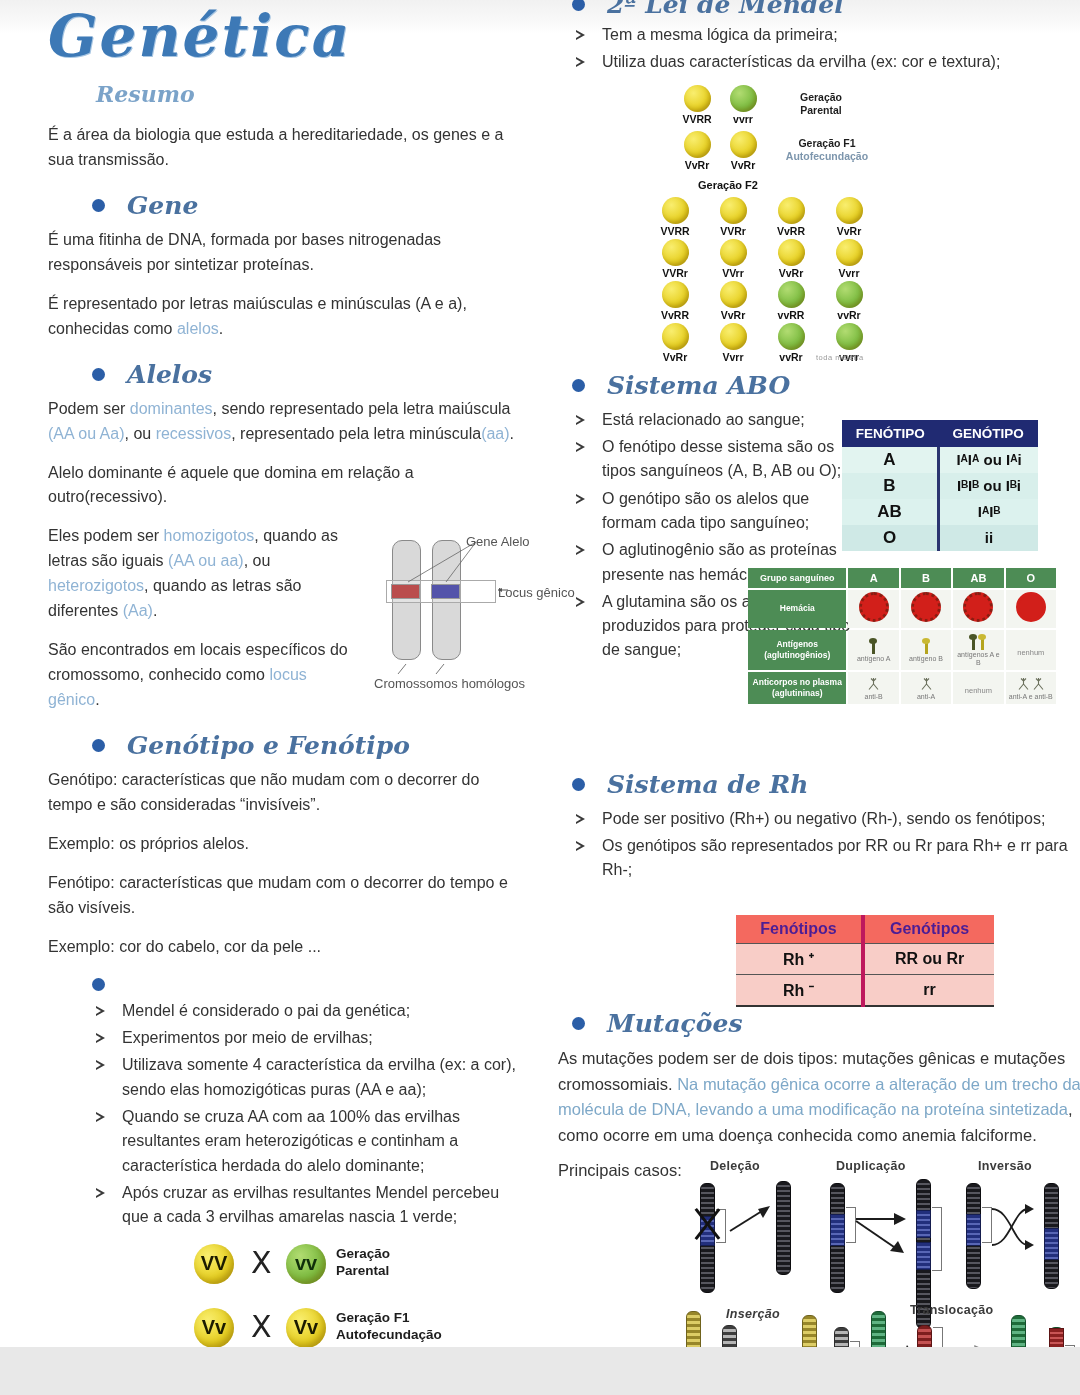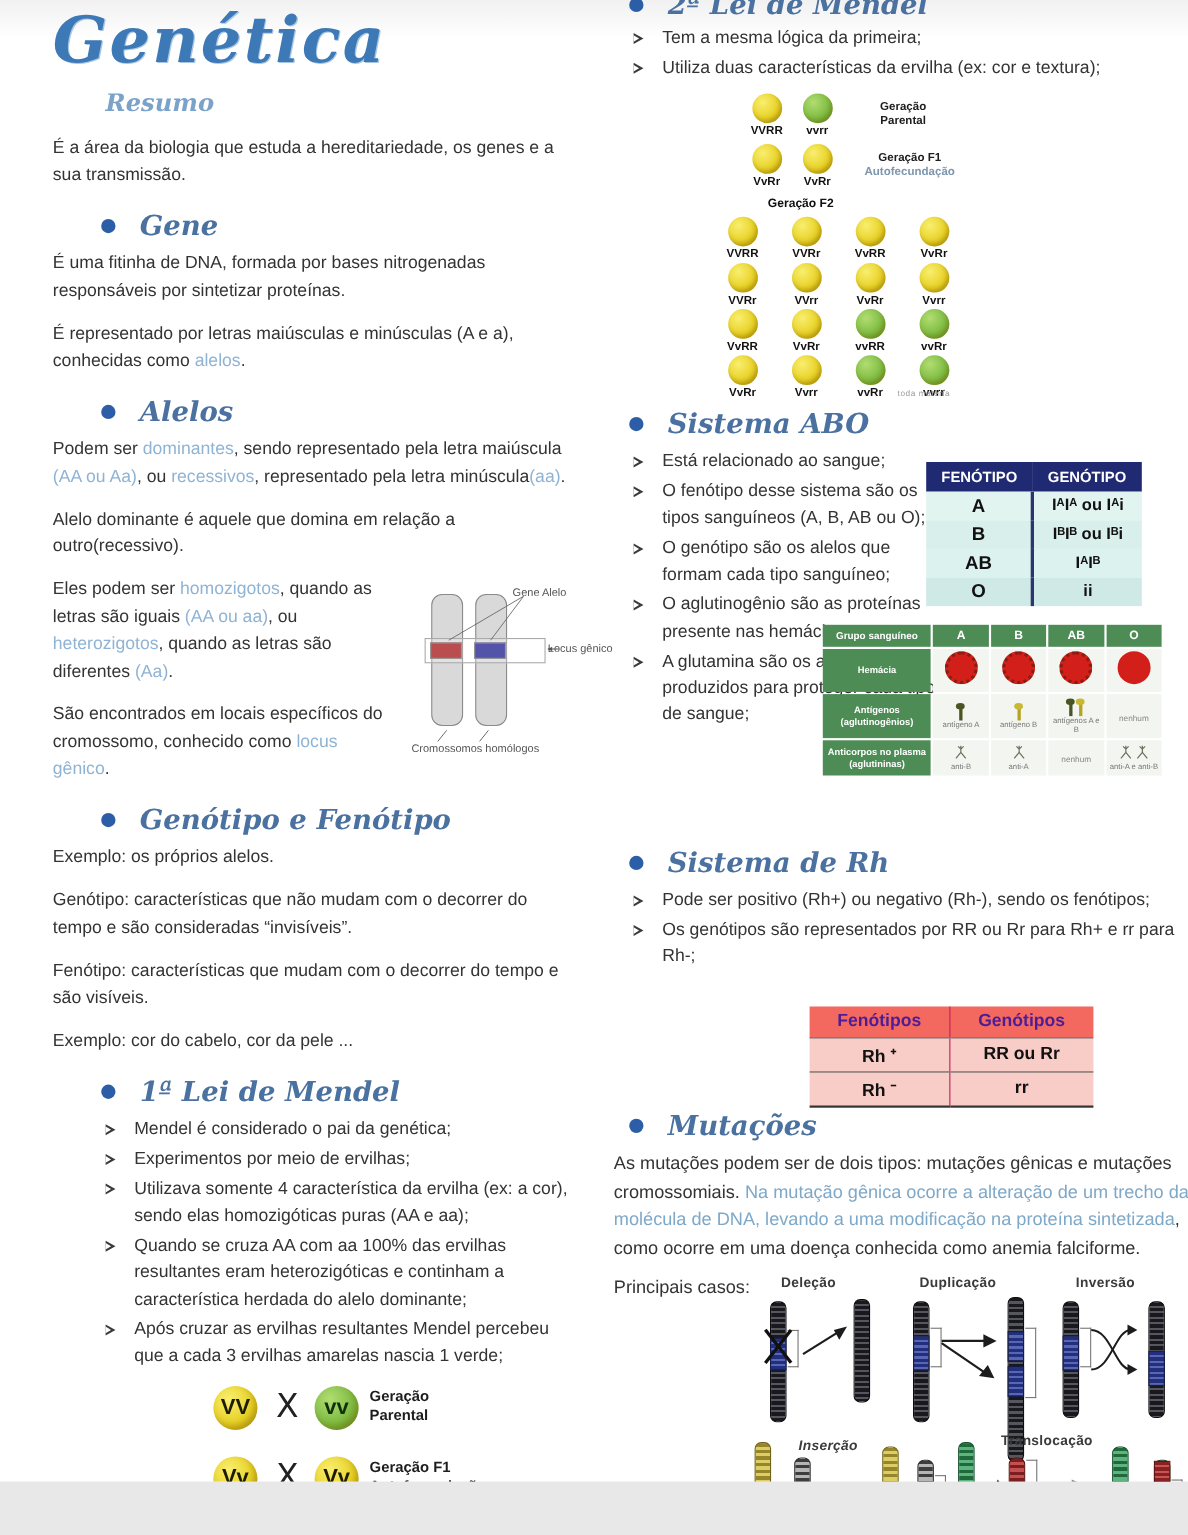--- a/index.html
+++ b/index.html
@@ -25,21 +25,21 @@
   p.body{font-size:16px;line-height:1.56;margin:0 0 14px 0;}
   .hl{color:#8fb3d4;}
   .indent{margin-left:84px;}
   ul.arrows{list-style:none;margin:4px 0 10px 0;padding:0;}
   ul.arrows li{position:relative;padding-left:30px;font-size:16px;line-height:1.52;margin-bottom:3px;}
   ul.arrows li::before{content:"";position:absolute;left:4px;top:7px;width:0;height:0;
         border-top:5px solid transparent;border-bottom:5px solid transparent;border-left:9px solid #3a3a3a;}
   ul.arrows li::after{content:"";position:absolute;left:4px;top:9px;width:0;height:0;
         border-top:3px solid transparent;border-bottom:3px solid transparent;border-left:5px solid #fff;}
   
-  .chrom-fig{float:right;width:168px;height:160px;margin:2px 0 2px 6px;position:relative;font-size:10px;color:#555;}
+  .chrom-fig{float:right;width:168px;height:160px;margin:2px 0 2px 6px;position:relative;font-size:13px;color:#555;}
   .chrom-bar{position:absolute;width:27px;height:118px;background:#d9d9d9;border:1px solid #8a8a8a;border-radius:10px;top:14px;}
   .chrom-band{position:absolute;left:-1px;width:27px;height:13px;border:1px solid #777;}
   .locus-box{position:absolute;left:28px;top:55px;width:108px;height:21px;border:1px solid #aaa;background:rgba(255,255,255,.25);}
   .fig-label{position:absolute;white-space:nowrap;}
   
   .pea{border-radius:50%;display:flex;align-items:center;justify-content:center;
        font-weight:bold;color:#1c1c00;box-shadow:inset -3px -4px 6px rgba(120,90,0,.35);}
   .pea.yellow{background:radial-gradient(circle at 35% 30%, #f9ee6f, #e6cf20 62%, #bfa413);}
   .pea.green{background:radial-gradient(circle at 35% 30%, #b2dc72, #79ba3e 62%, #5c9528);color:#10300a;}
   .cross-x{font-family:"DejaVu Sans",sans-serif;font-size:30px;font-weight:normal;color:#222;line-height:1;}
@@ -85,21 +85,21 @@
   .pin::before{content:"";position:absolute;left:-3px;top:-5px;width:8px;height:6px;border-radius:50%;}
   .pin.dark{background:#4a5526;} .pin.dark::before{background:#4a5526;}
   .pin.yel{background:#b4a41e;} .pin.yel::before{background:#c9b832;}
   .ab-ic{vertical-align:middle;}
   
   .rh-wrap{position:relative;height:196px;}
   .rh-wrap ul.arrows{width:520px;}
   table.rh{position:absolute;left:178px;top:108px;width:258px;border-collapse:collapse;}
   table.rh th{background:#f4695f;color:#4c1d95;font-size:16px;font-weight:bold;padding:5px;border-bottom:1px solid #555;}
   table.rh td{background:#f8cdc7;color:#111;font-size:16px;font-weight:bold;text-align:center;padding:4px;border-bottom:1px solid #555;}
-  table.rh .vdiv{border-left:1px solid #be185d;}
+  table.rh .vdiv{border-left:4px solid #be185d;}
   table.rh tr:last-child td{border-bottom:2px solid #333;}
   
   .mut-p{font-size:16.5px;line-height:1.57;margin:2px 0 10px 0;}
   .mut-area{position:relative;height:286px;}
   .cases-label{position:absolute;left:0;top:2px;font-size:16.5px;color:#333;}
   .case-label{font-weight:bold;font-size:12.5px;color:#3b3b3b;letter-spacing:.3px;}
   .chrom-m{position:absolute;width:13px;border-radius:6px;}
   .dark-c{background:repeating-linear-gradient(to bottom,#19191d 0px,#19191d 3px,#56565e 3px,#56565e 5px);border:1px solid #0d0d10;}
   .blue-seg{position:absolute;left:-1px;width:13px;background:repeating-linear-gradient(to bottom,#222f7c 0px,#222f7c 3px,#5866b5 3px,#5866b5 5px);border:1px solid #151d4e;}
   .yellow-c{background:repeating-linear-gradient(to bottom,#978629 0px,#978629 3px,#ddcd66 3px,#ddcd66 6px);border:1px solid #70631d;}
@@ -159,28 +159,27 @@
       <span class="fig-label" style="left:16px;top:150px;">Cromossomos homólogos</span>
     </div>
 
     <p class="body"><span>Eles podem ser </span><span class="hl">homozigotos</span><span>, quando as letras são iguais </span><span class="hl">(AA ou aa)</span><span>, ou </span><span class="hl">heterozigotos</span><span>, quando as letras são diferentes </span><span class="hl">(Aa)</span><span>.</span></p>
     <p class="body"><span>São encontrados em locais específicos do cromossomo, conhecido como </span><span class="hl">locus gênico</span><span>.</span></p>
 
     <div class="sec-h">
       <span class="dot"></span>
       <span class="sec-title">Genótipo e Fenótipo</span>
     </div>
+    <p class="body">Genótipo: características que não mudam com o decorrer do tempo e são consideradas “invisíveis”.</p>
     <p class="body indent">Exemplo: os próprios alelos.</p>
-    <p class="body">Genótipo: características que não mudam com o decorrer do tempo e são consideradas “invisíveis”.</p>
     <p class="body">Fenótipo: características que mudam com o decorrer do tempo e são visíveis.</p>
     <p class="body indent">Exemplo: cor do cabelo, cor da pele ...</p>
 
     <div class="sec-h">
       <span class="dot"></span>
-      <span class="sec-title">1ª Lei de Mendel</span>
     </div>
     <ul class="arrows" style="margin-left:44px;">
       <li>Mendel é considerado o pai da genética;</li>
       <li>Experimentos por meio de ervilhas;</li>
       <li>Utilizava somente 4 característica da ervilha (ex: a cor), sendo elas homozigóticas puras (AA e aa);</li>
       <li>Quando se cruza AA com aa 100% das ervilhas resultantes eram heterozigóticas e continham a característica herdada do alelo dominante;</li>
       <li>Após cruzar as ervilhas resultantes Mendel percebeu que a cada 3 ervilhas amarelas nascia 1 verde;</li>
     </ul>
 
     <div class="m1">

